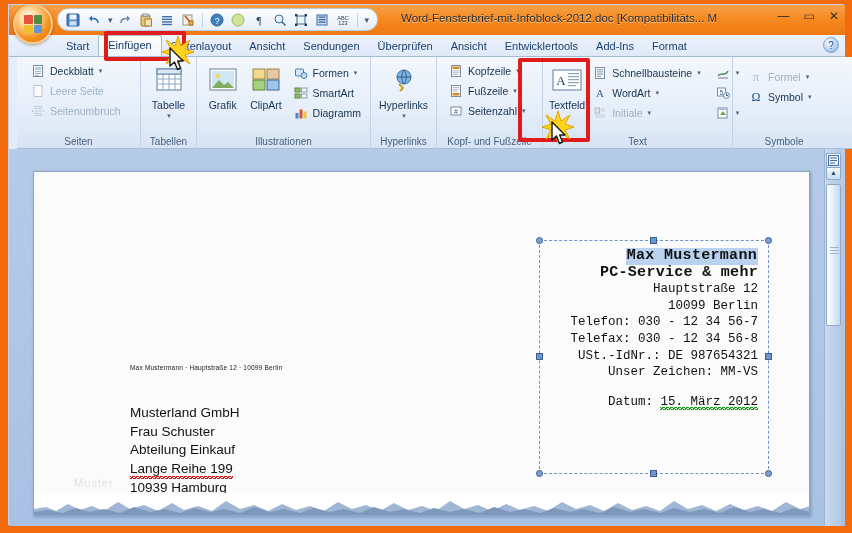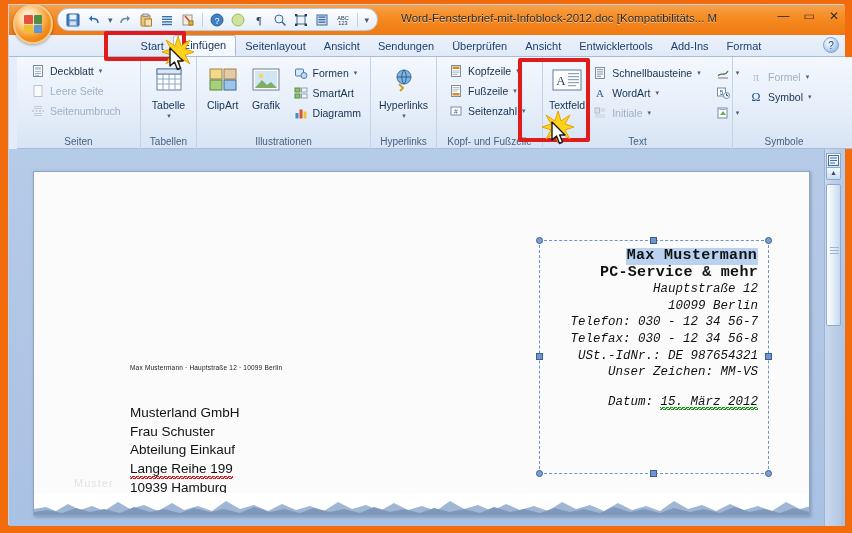--- a/index.html
+++ b/index.html
@@ -82,21 +82,20 @@
   .win-btns span { cursor: default; }
 
   
   .tabstrip {
     position: absolute; left: 0; top: 30px;
     width: 836px; height: 22px;
     background: linear-gradient(180deg,#ecf2fb 0%, #dfe9f7 100%);
     border-bottom: 1px solid #a9bcd6;
     display: flex; align-items: flex-end;
     padding-left: 48px;
-    justify-content: center;
   }
   .tab {
     font-size: 11px; color: #1d3f6e;
     padding: 3px 9px 4px 9px;
     white-space: nowrap;
     position: relative;
   }
   .tab.active {
     background: linear-gradient(180deg,#fdfefe 0%, #f2f7fd 100%);
     border: 1px solid #a9bcd6;
@@ -228,21 +227,21 @@
     position: absolute; inset: 7px 10px 7px 8px;
     text-align: right;
     font-family: "Liberation Mono", monospace;
     font-size: 12.5px; color: #111; line-height: 16.6px;
   }
   .tb-name {
     font-weight: bold; font-size: 15px; letter-spacing: .3px;
     background: #b8d2ef; display: inline-block; padding: 0 1px;
   }
   .tb-sub { font-weight: bold; font-size: 15px; letter-spacing: .3px; display:block; }
-  .tb-line { display: block; white-space: nowrap; font-style: italic; }
+  .tb-line { display: block; white-space: nowrap; }
   .tb-gap { display:block; height: 13px; }
   .handle {
     position: absolute; width: 7px; height: 7px;
     background: #6e96cc; border: 1px solid #3a5d93;
   }
   .handle.round { border-radius: 50%; background:#7ba0d2; }
 
   
   .vscroll {
     position: absolute; right: 2px; top: 144px;
@@ -485,38 +484,38 @@
           </div>
         </div>
         <div class="rgroup-label">Tabellen</div>
       </div>
 
       <div class="rgroup" style="width:174px">
         <div class="rgroup-body">
           <div class="bigbtn">
             <span class="glyph">
               <svg width="30" height="28" viewBox="0 0 30 28">
+                  <rect x="2" y="2" width="26" height="21" fill="#ffffff" stroke="#6d7f92"></rect>
+                  <rect x="4" y="4" width="22" height="17" fill="#cfe6f7"></rect>
+                  <circle cx="10" cy="9" r="2.4" fill="#f4d76a"></circle>
+                  <path d="M4 21l7-8 5 5 4-3 6 6z" fill="#7fae61"></path>
+                </svg>
+            </span>
+            <span class="cap">Grafik</span>
+          </div>
+          <div class="bigbtn">
+            <span class="glyph">
+              <svg width="30" height="28" viewBox="0 0 30 28">
                   <rect x="2" y="2" width="12" height="10" fill="#f3d98c" stroke="#9c8340"></rect>
                   <rect x="16" y="2" width="12" height="10" fill="#e7c9a8" stroke="#9c8340"></rect>
                   <rect x="2" y="13" width="12" height="10" fill="#a8cf7d" stroke="#5d8740"></rect>
                   <rect x="16" y="13" width="12" height="10" fill="#9ec4e8" stroke="#41699a"></rect>
                 </svg>
             </span>
             <span class="cap">ClipArt</span>
-          </div>
-          <div class="bigbtn">
-            <span class="glyph">
-              <svg width="30" height="28" viewBox="0 0 30 28">
-                  <rect x="2" y="2" width="26" height="21" fill="#ffffff" stroke="#6d7f92"></rect>
-                  <rect x="4" y="4" width="22" height="17" fill="#cfe6f7"></rect>
-                  <circle cx="10" cy="9" r="2.4" fill="#f4d76a"></circle>
-                  <path d="M4 21l7-8 5 5 4-3 6 6z" fill="#7fae61"></path>
-                </svg>
-            </span>
-            <span class="cap">Grafik</span>
           </div>
           <div class="rcol" style="padding-top:2px">
             <div class="ritem">
               <span class="mini-icon">
                 <svg width="14" height="14" viewBox="0 0 14 14">
                     <rect x="1.5" y="3" width="8" height="7" rx="1" fill="#d8e7f7" stroke="#4c7aab"></rect>
                     <circle cx="10" cy="9.5" r="3" fill="#bcd9f1" stroke="#4c7aab"></circle>
                   </svg>
               </span>
               <span class="cap">Formen</span>

